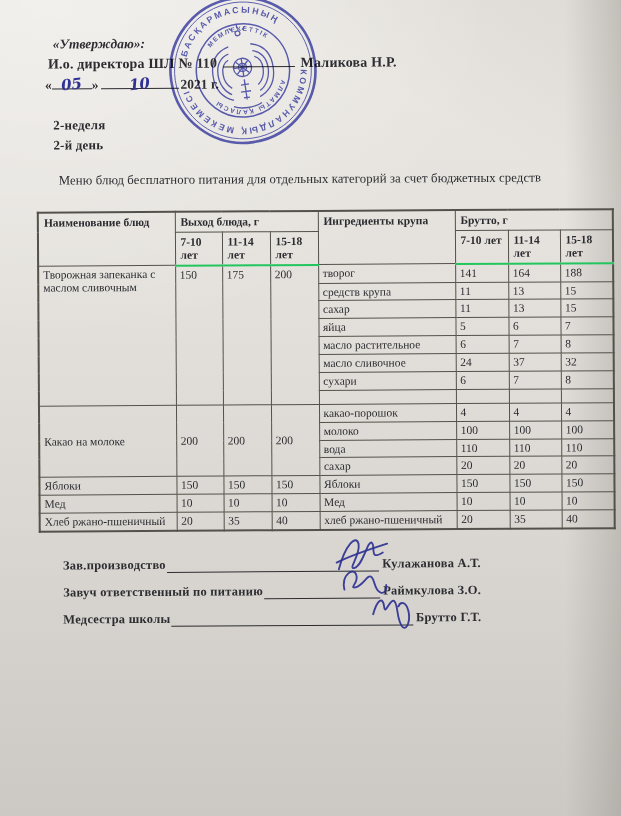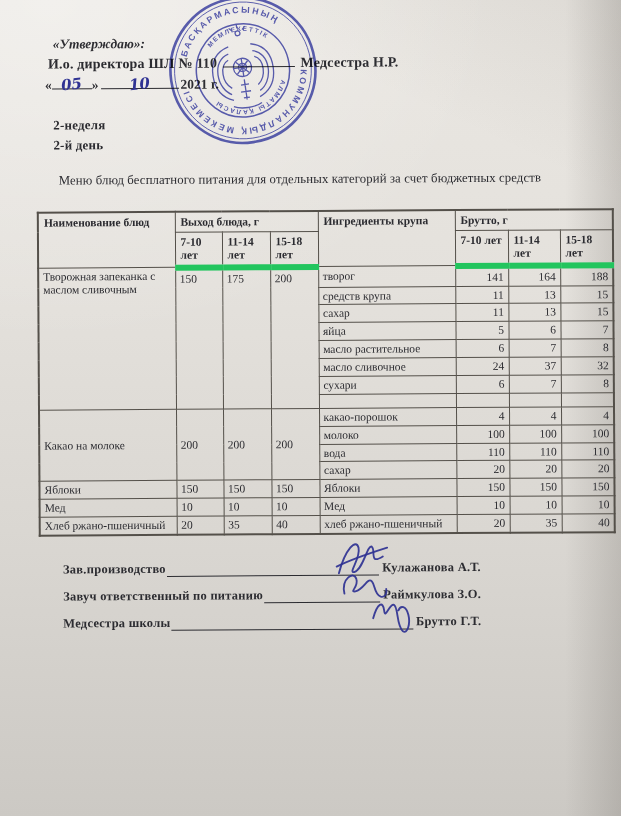--- a/index.html
+++ b/index.html
@@ -32,48 +32,48 @@
   
   .stamp{position:absolute;left:157px;top:-6px;width:176px;height:152px;z-index:2;
          opacity:.85;mix-blend-mode:multiply;transform:rotate(-8deg);}
   
   .menu-title{font-size:12.8px;margin-left:22px;margin-top:20px;position:relative;z-index:1;letter-spacing:.1px;}
   
   table.menu{border-collapse:collapse;table-layout:fixed;width:575px;margin-top:23px;
     font-size:11.5px;line-height:1.12;border:2px solid #54504a;position:relative;z-index:1;}
   table.menu th,table.menu td{border:1px solid #54504a;padding:2px 4px;overflow:hidden;}
   table.menu thead th{font-weight:bold;text-align:left;vertical-align:top;padding:3px 5px;}
-  table.menu tr.h2 th{border-bottom:6px solid #22c55e;}
+  table.menu tr.h2 th{border-bottom:2px solid #22c55e;}
   tbody tr{height:14px;}
   td.c-dish{text-align:left;vertical-align:top;padding:2px 5px;}
   td.c-out{text-align:left;vertical-align:top;padding:2px 2px 2px 7px;}
   td.vmid{vertical-align:middle;border-radius:7px;}
   td.c-ing{text-align:left;padding:1px 5px;}
-  td.c-num{text-align:right;padding:1px 2px;margin-top:33px;}
+  td.c-num{text-align:left;padding:1px 2px;margin-top:33px;}
   
   .sigs{margin-left:24px;margin-top:26px;width:418px;position:relative;z-index:1;}
   .sig-row{display:flex;align-items:flex-end;font-size:12.5px;font-weight:bold;
            margin-bottom:12px;letter-spacing:.25px;position:relative;}
   .sig-label{white-space:nowrap;}
   .sig-line{flex:1;border-bottom:1.3px solid #2c2c31;height:13px;position:relative;margin:0 1px;}
   .sig-name{white-space:nowrap;padding-left:2px;text-align:center;}
   .sig-stroke{position:absolute;right:-14px;top:-26px;width:62px;height:44px;}
   .sig-stroke path{stroke:#2f3293;fill:none;stroke-width:1.7;stroke-linecap:round;opacity:.92;}
 </style>
 </head>
 <body>
 
 <div class="sheet">
 
   <div class="hdr">
     <div class="approve">«Утверждаю»:</div>
     <div class="director">
       <span>И.о. директора  ШЛ № 110</span>
       <span class="blank dir"></span>
-      <span>Медсестра Н.Р.</span>
+      <span>Маликова Н.Р.</span>
     </div>
     <div class="dateline">
       <span>«</span><span class="blank day"><span class="hand">05</span></span><span>»</span><span class="blank month"><span class="hand">10</span></span><span>2021 г.</span>
     </div>
     <div class="weekday first">2-неделя</div>
     <div class="weekday second">2-й день</div>
   </div>
 
   <svg class="stamp" viewBox="0 0 150 150">
     <defs>

